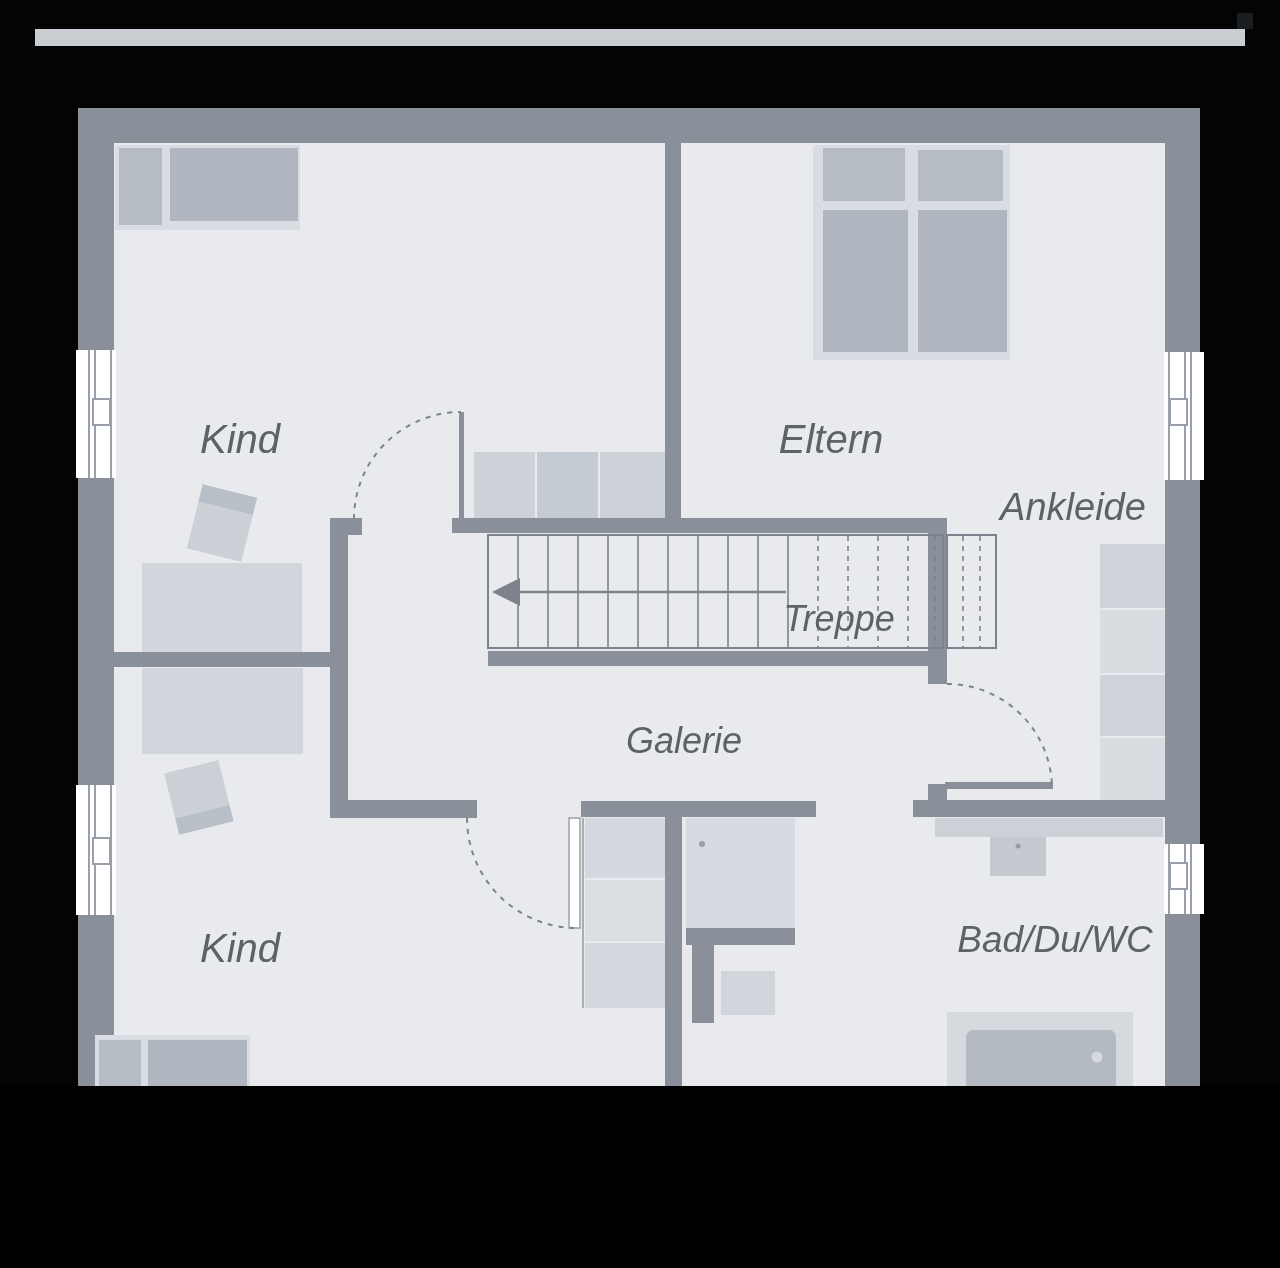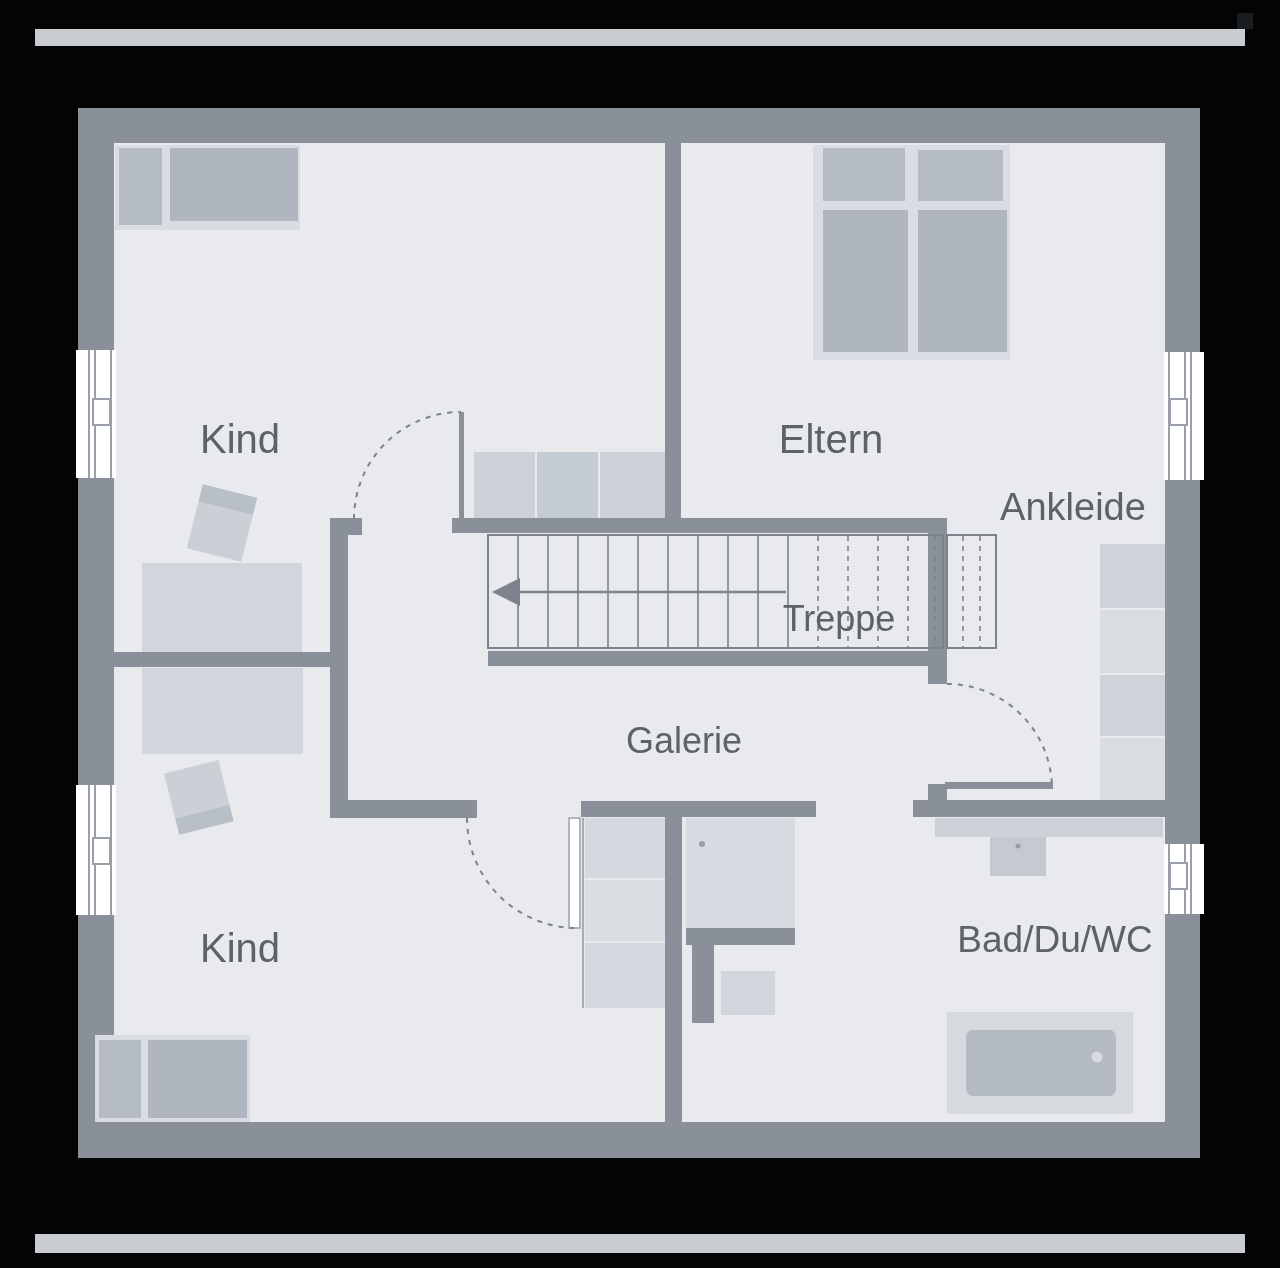--- a/index.html
+++ b/index.html
@@ -1,16 +1,16 @@
 <!DOCTYPE html>
 <html style="--bg: #040404; --bar: #c9ccd0; --wall: #8a9099; --floor: #e8eaed; --line: #7d838c; --text: #5d6269; --window-white: #ffffff; --window-frame: #9aa0a8; --furn-light: #cbd0d6; --furn-med: #b9bfc7; --mattress: #b0b6bf; --pillow: #b6bcc4; --bed-base: #d9dce2; --ward-dark: #ced3d9; --ward-light: #d9dce1; --closet-light: #d5d8de; --closet-lighter: #dadde2; --tub-inner: #b4bac2; --knob: #979da6; --notch: #1a1d20; --sideboard-a: #cdd2d8; --sideboard-b: #c5cbd2; --bed-flat: #d2d6dc; --dresser: #d7dae0; --counter: #cdd1d7; --sink: #c5cad1; --tub-outer: #d6d9de; --closet-edge: #a7adb5;"><head>
 <meta charset="utf-8">
 <style>
   html,body{margin:0;padding:0;background:#000;}
-  .stage{position:relative;width:1280px;height:1268px;background:var(--bg,#040404);overflow:hidden;}
+  .stage{position:relative;width:1280px;height:1086px;background:var(--bg,#040404);overflow:hidden;font-style:italic;}
   svg{display:block;}
   .bar{fill:var(--bar);}
   .wall{fill:var(--wall);}
   .floor{fill:var(--floor);}
   .f-light{fill:var(--furn-light);}
   .f-med{fill:var(--furn-med);}
   .mattress{fill:var(--mattress);}
   .pillow{fill:var(--pillow);}
   .bedbase{fill:var(--bed-base);}
   .w-dark{fill:var(--ward-dark);}

